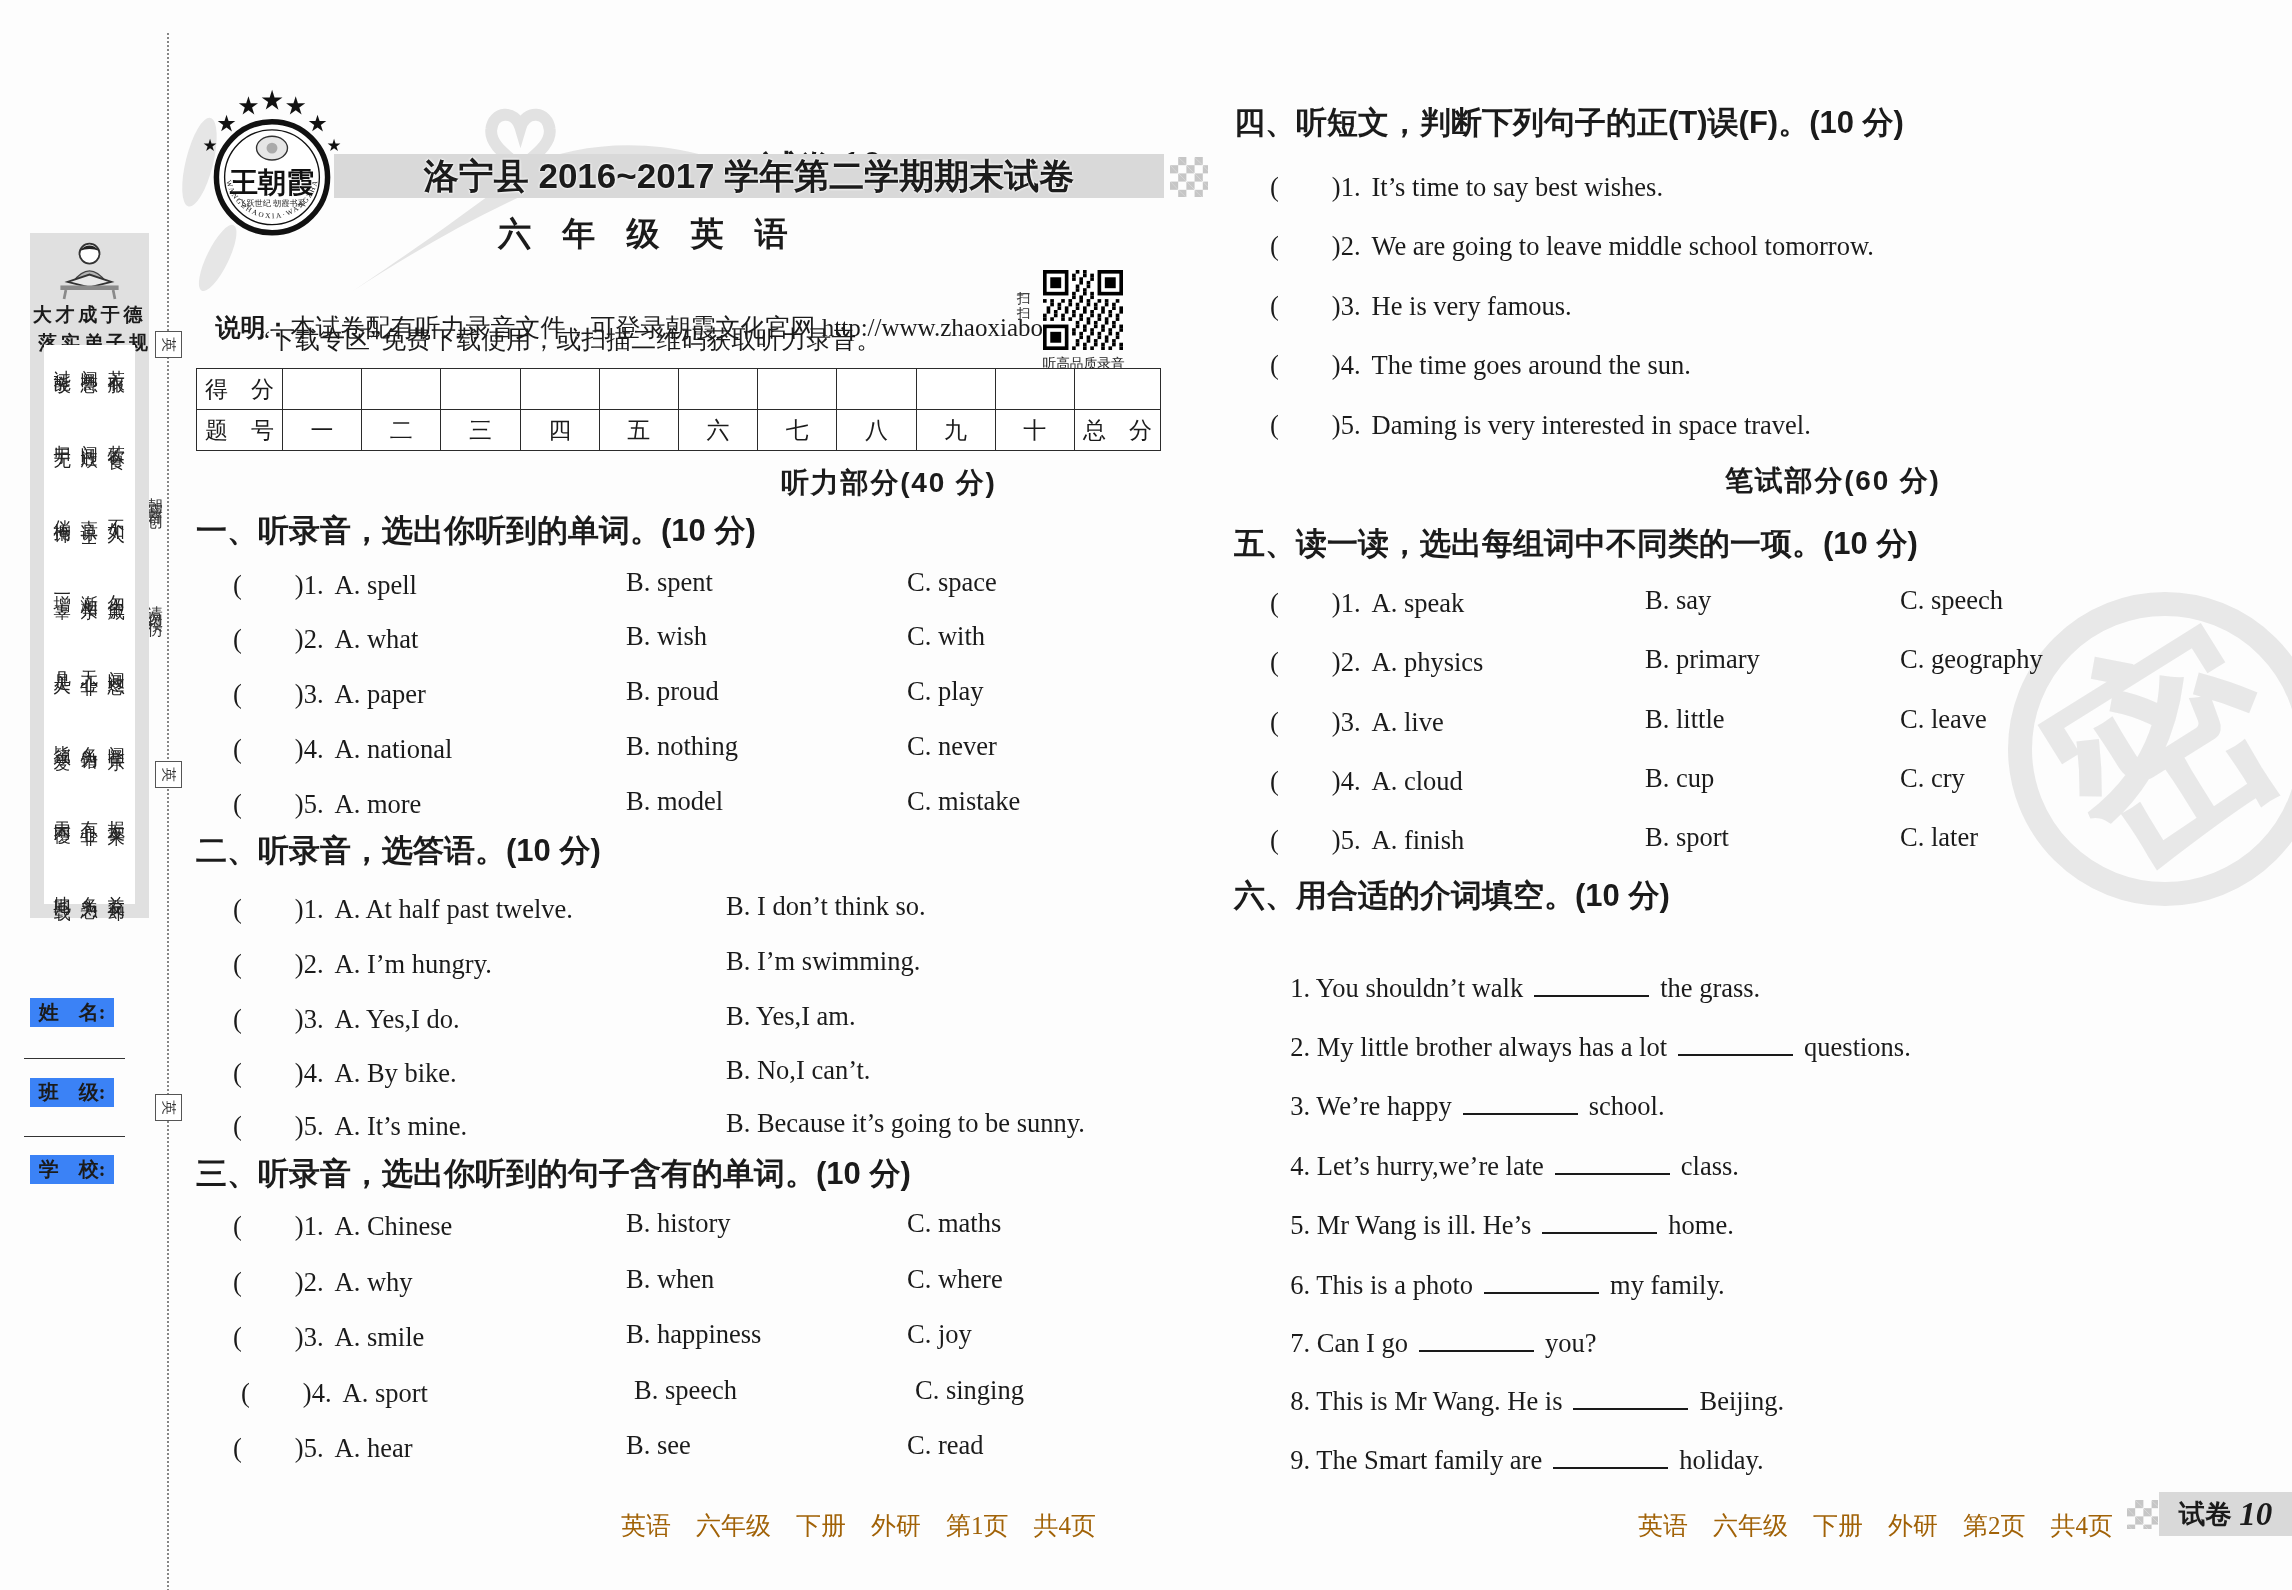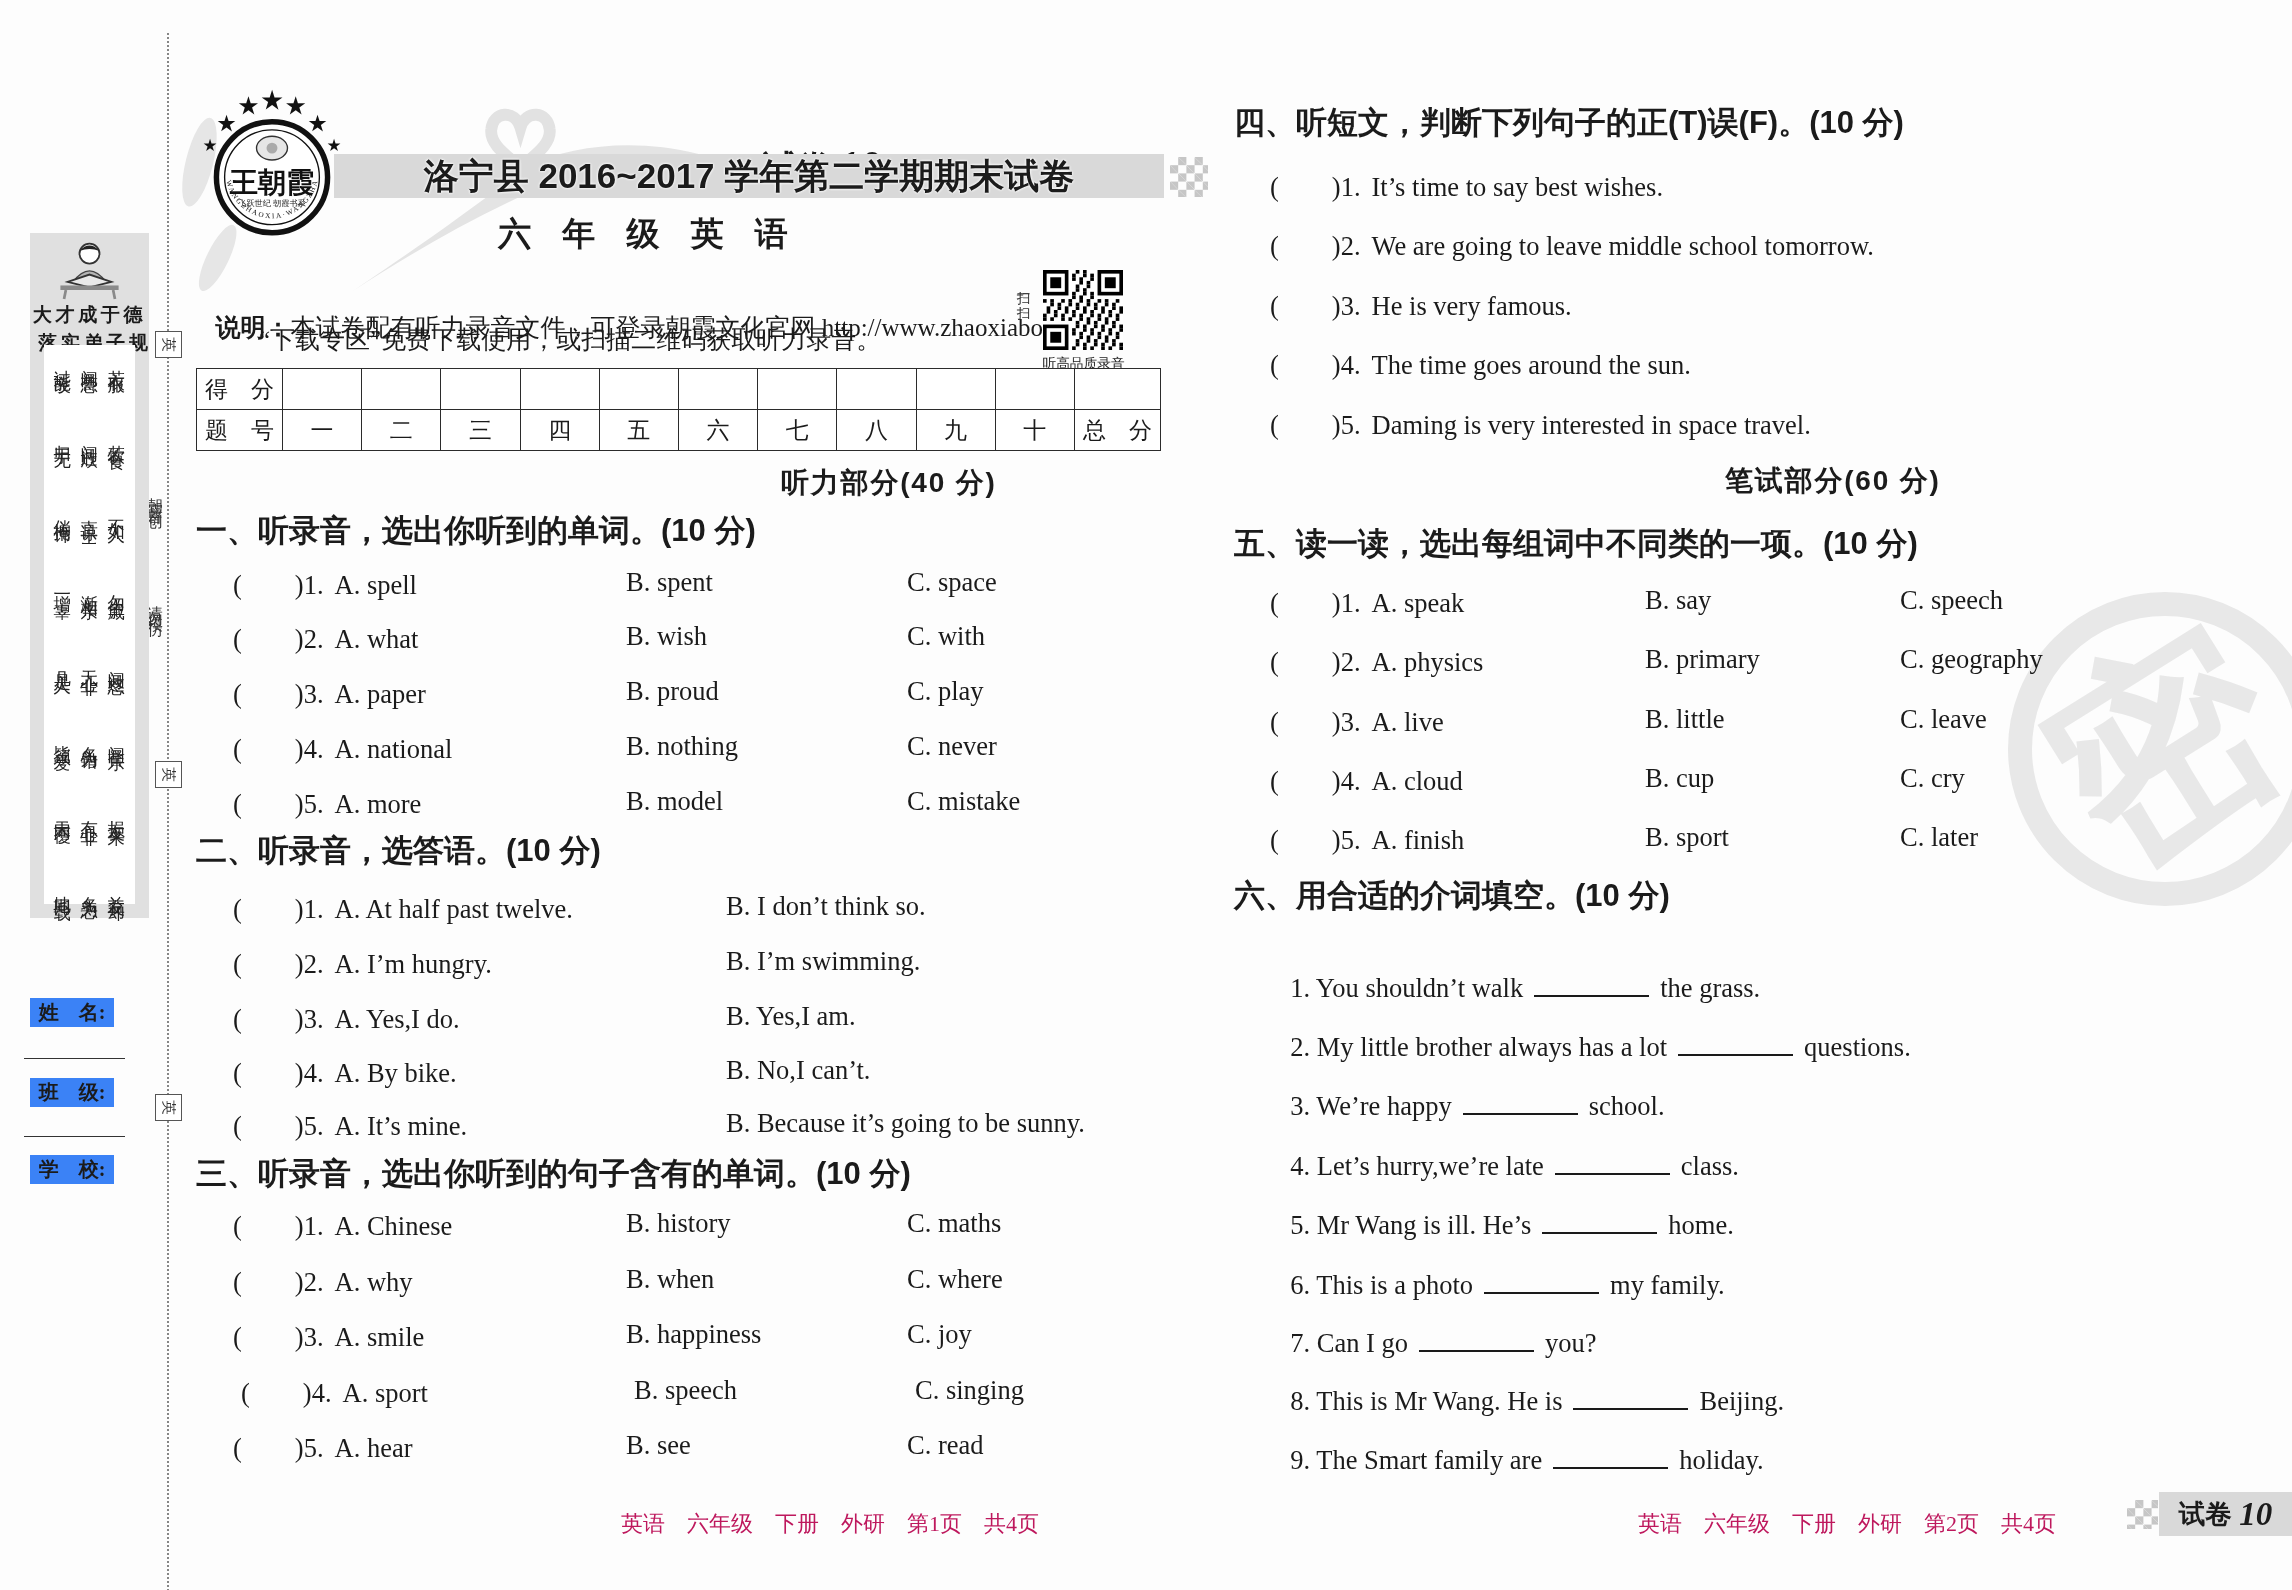--- a/index.html
+++ b/index.html
@@ -38,21 +38,21 @@
   .dzg{background:#fff;display:flex;justify-content:space-between;box-sizing:border-box;padding:11px 6.4px}
   .dzg-col{display:flex;flex-direction:column;justify-content:space-between;align-items:center}
   .phrase{writing-mode:vertical-rl;text-orientation:upright;font-size:17.4px;letter-spacing:3.7px;color:#222}
   .fieldlabel{background:#3b82f6;font-weight:bold;font-size:20px;white-space:pre;
               display:flex;align-items:center;justify-content:center;font-family:"Liberation Serif",serif}
   .fieldline{border-top:1.8px solid #333}
   .watermark{width:314px;height:314px;border:24px solid #e8e8e8;border-radius:50%;box-sizing:border-box;
              display:flex;align-items:center;justify-content:center}
   .watermark span{font-family:"Liberation Sans","DejaVu Sans",sans-serif;font-weight:bold;font-size:215px;
                   color:#e8e8e8;transform:rotate(-32deg)}
-  .footer{font-size:22px;white-space:pre;color:#be185d}
+  .footer{font-size:25px;white-space:pre;color:#a16207}
   .cornertab{background:#d9d9d9;display:flex;align-items:center;justify-content:center;white-space:pre}
   .cornertab .cl{font-weight:bold;font-size:26.5px;font-family:"Liberation Sans","DejaVu Sans",sans-serif}
   .cornertab .cn{font-weight:bold;font-style:italic;font-size:33px;margin-left:7.3px;font-family:"Liberation Serif",serif}
   .qrside{writing-mode:vertical-rl;text-orientation:upright;font-size:13.7px;letter-spacing:7.3px;color:#333}
   .qrcap{font-size:13.7px;white-space:pre;color:#222}
 </style>
 </head>
 <body>
 
 <svg class="abs" style="left:164px;top:71px" width="640" height="228" viewBox="0 0 700 250">

